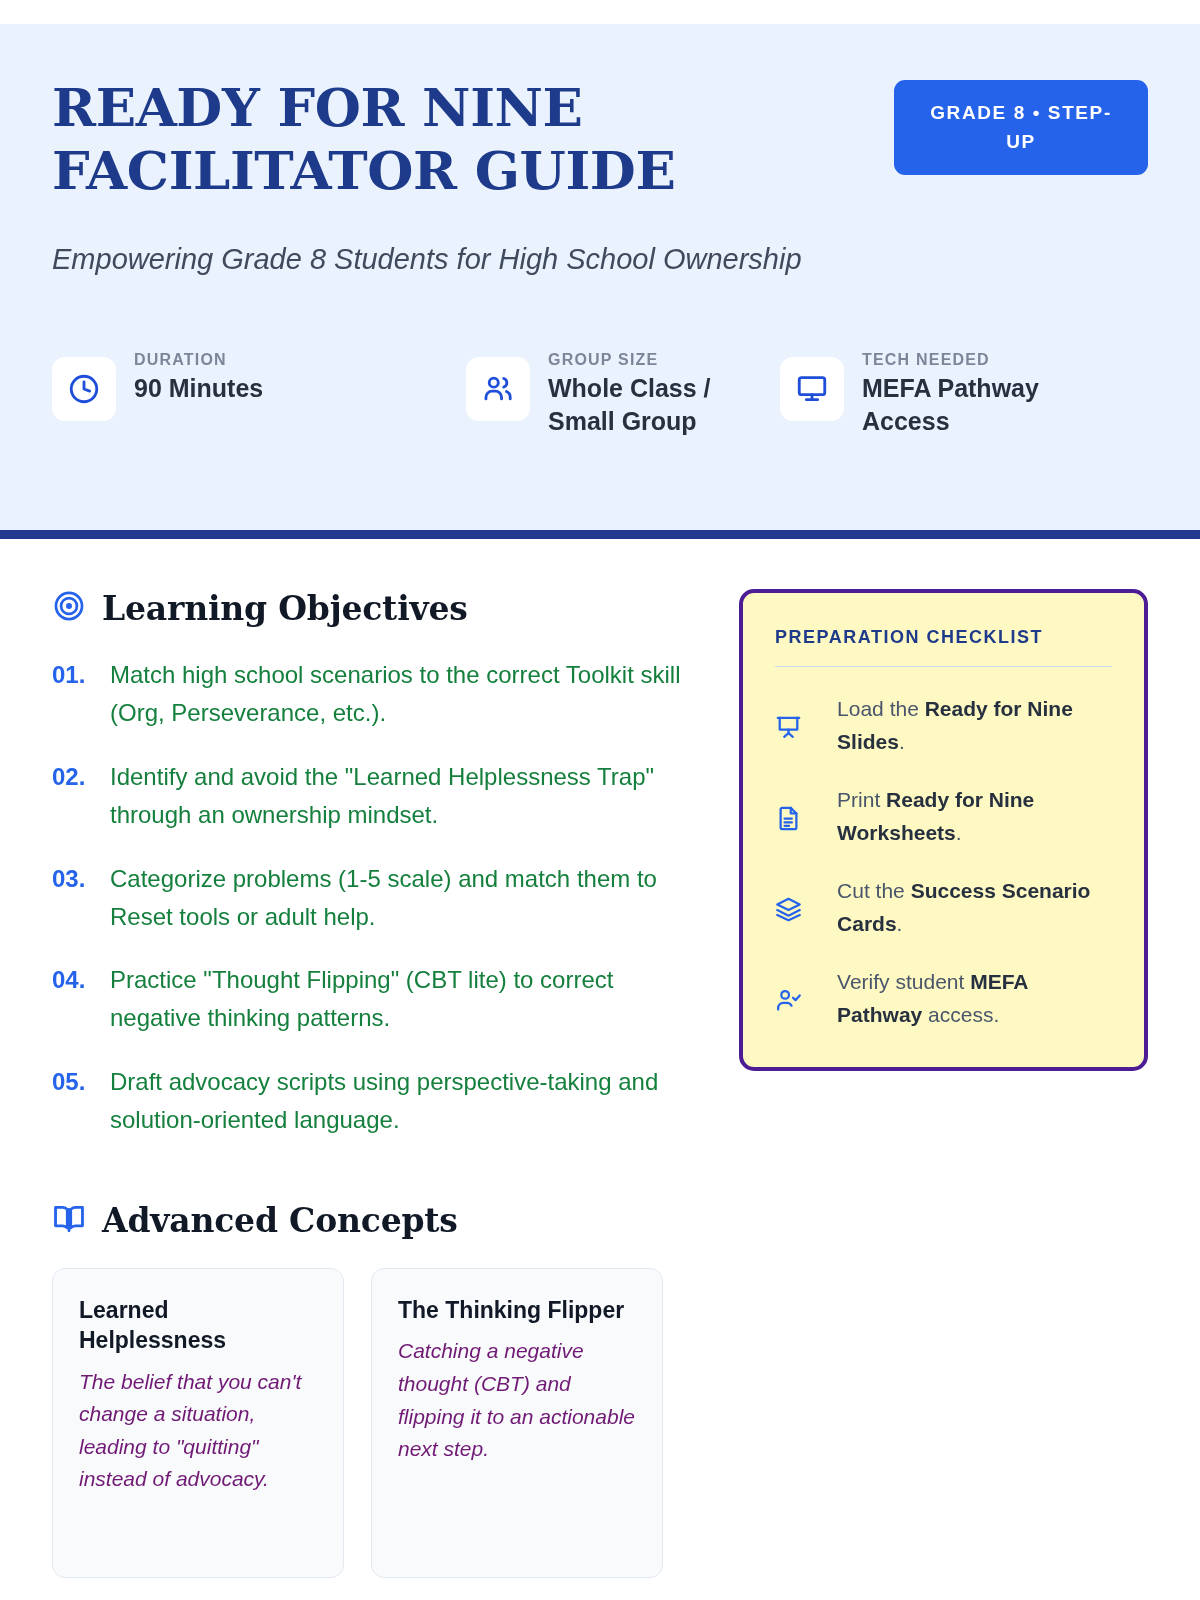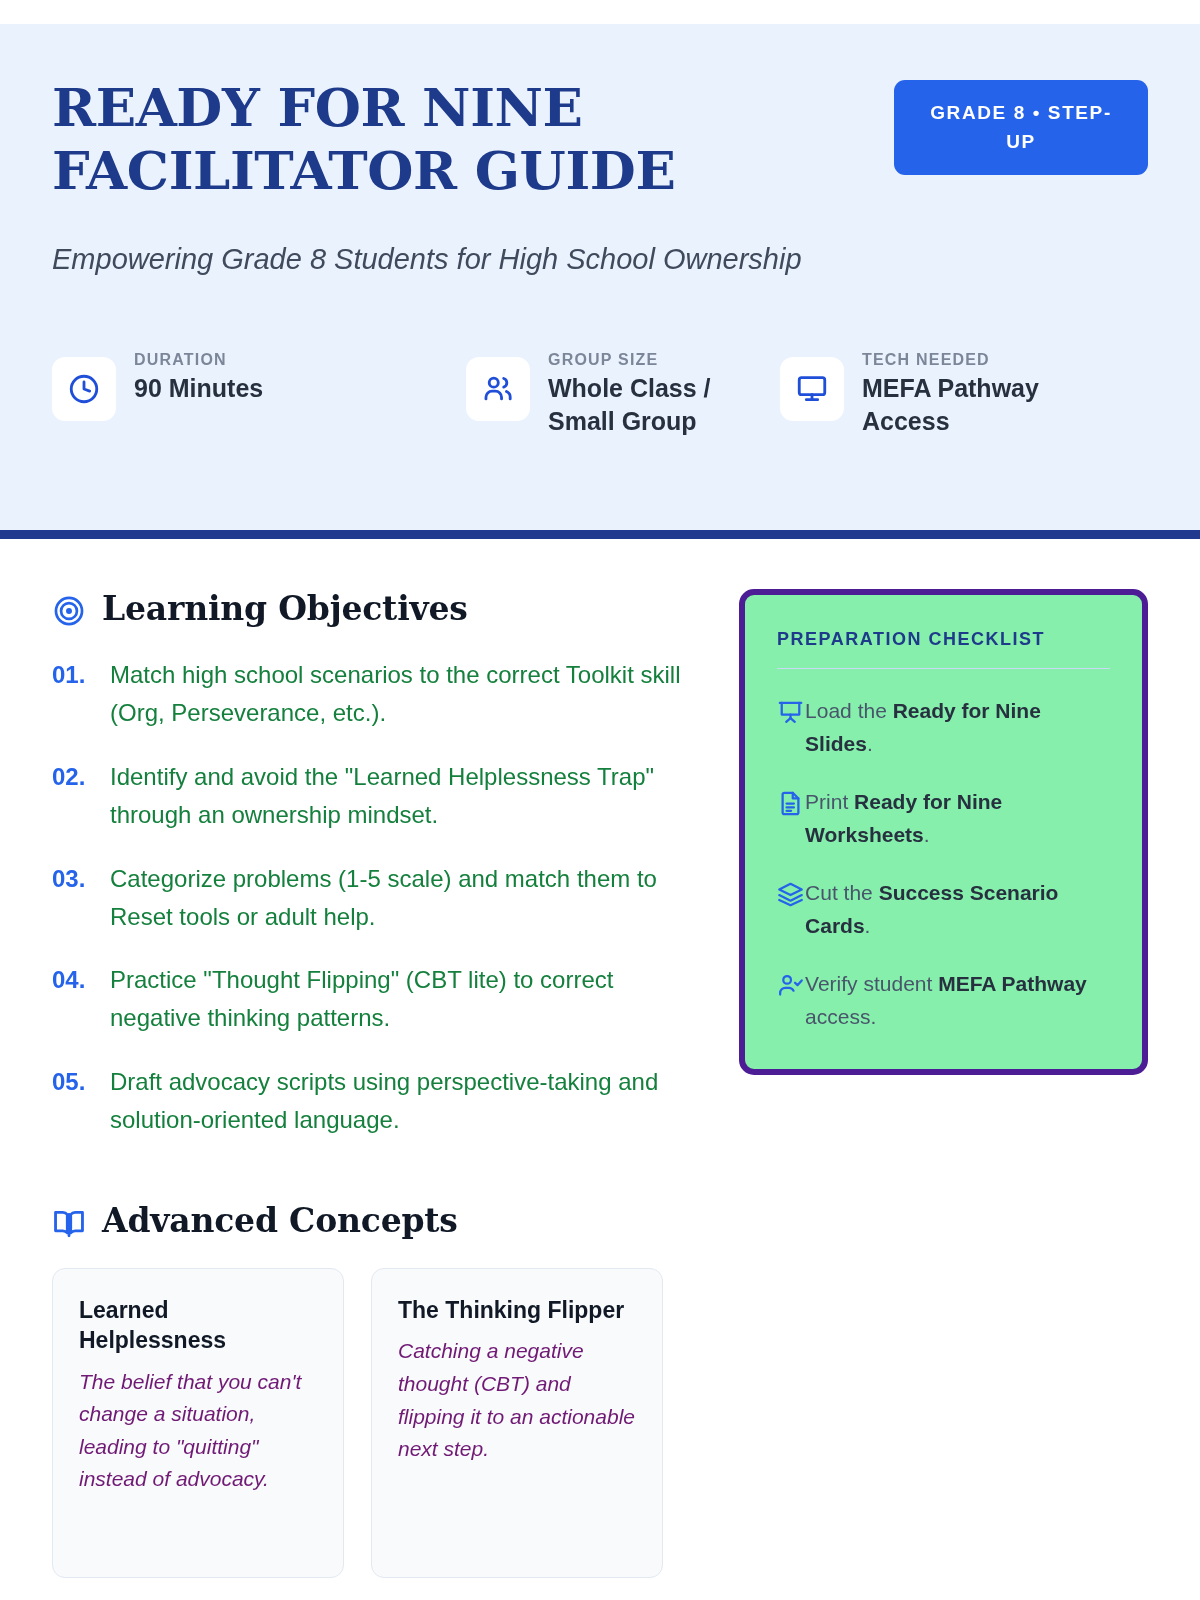--- a/index.html
+++ b/index.html
@@ -129,21 +129,21 @@
     padding: 50px 52px 0 52px;
     display: flex;
     gap: 32px;
   }
 
   .left-col { width: 660px; }
   .right-col { width: 412px; }
 
   .section-head {
     display: flex;
-    align-items: flex-end;
+    align-items: flex-start;
     gap: 16px;
     margin-bottom: 28px;
   }
 
   .section-title {
     font-family: "DejaVu Serif", serif;
     font-weight: 700;
     font-size: 33px;
     color: #111927;
     letter-spacing: -0.2px;
@@ -166,42 +166,42 @@
   }
 
   .obj-text {
     font-size: 24px;
     line-height: 1.58;
     color: #15803d;
   }
 
   
   .checklist {
-    background: #86efac;
-    border: 6px solid #4c1d95;
+    background: #fef9c3;
+    border: 4px solid #4c1d95;
     border-radius: 15px;
     padding: 34px 32px 36px 32px;
   }
 
   .checklist-title {
     font-size: 18px;
     font-weight: 700;
     letter-spacing: 1.5px;
     color: #1e3a8a;
     text-transform: uppercase;
     padding-bottom: 18px;
     border-bottom: 1px solid #c9daf7;
     margin-bottom: 26px;
   }
 
   .check-item {
     display: flex;
-    gap: 0;
+    gap: 34px;
     margin-bottom: 26px;
-    align-items: flex-start;
+    align-items: center;
   }
   .check-item:last-child { margin-bottom: 0; }
 
   .check-icon {
     min-width: 28px;
     width: 28px;
     margin-top: 4px;
   }
 
   .check-text {

